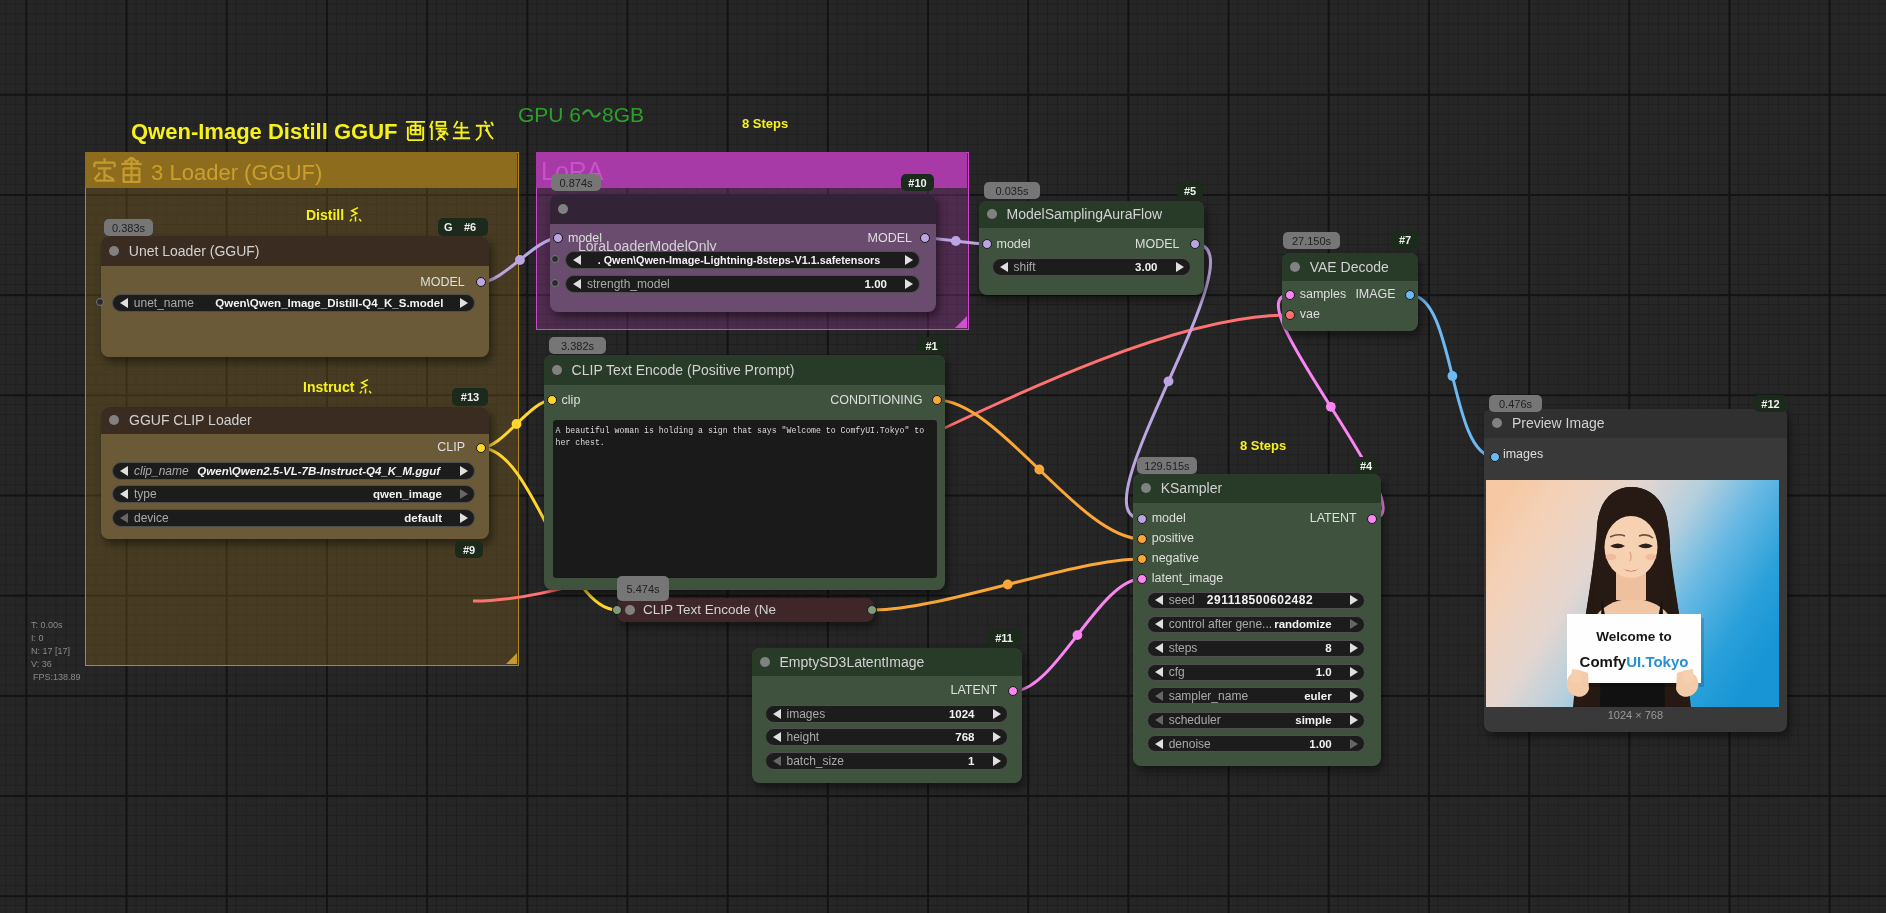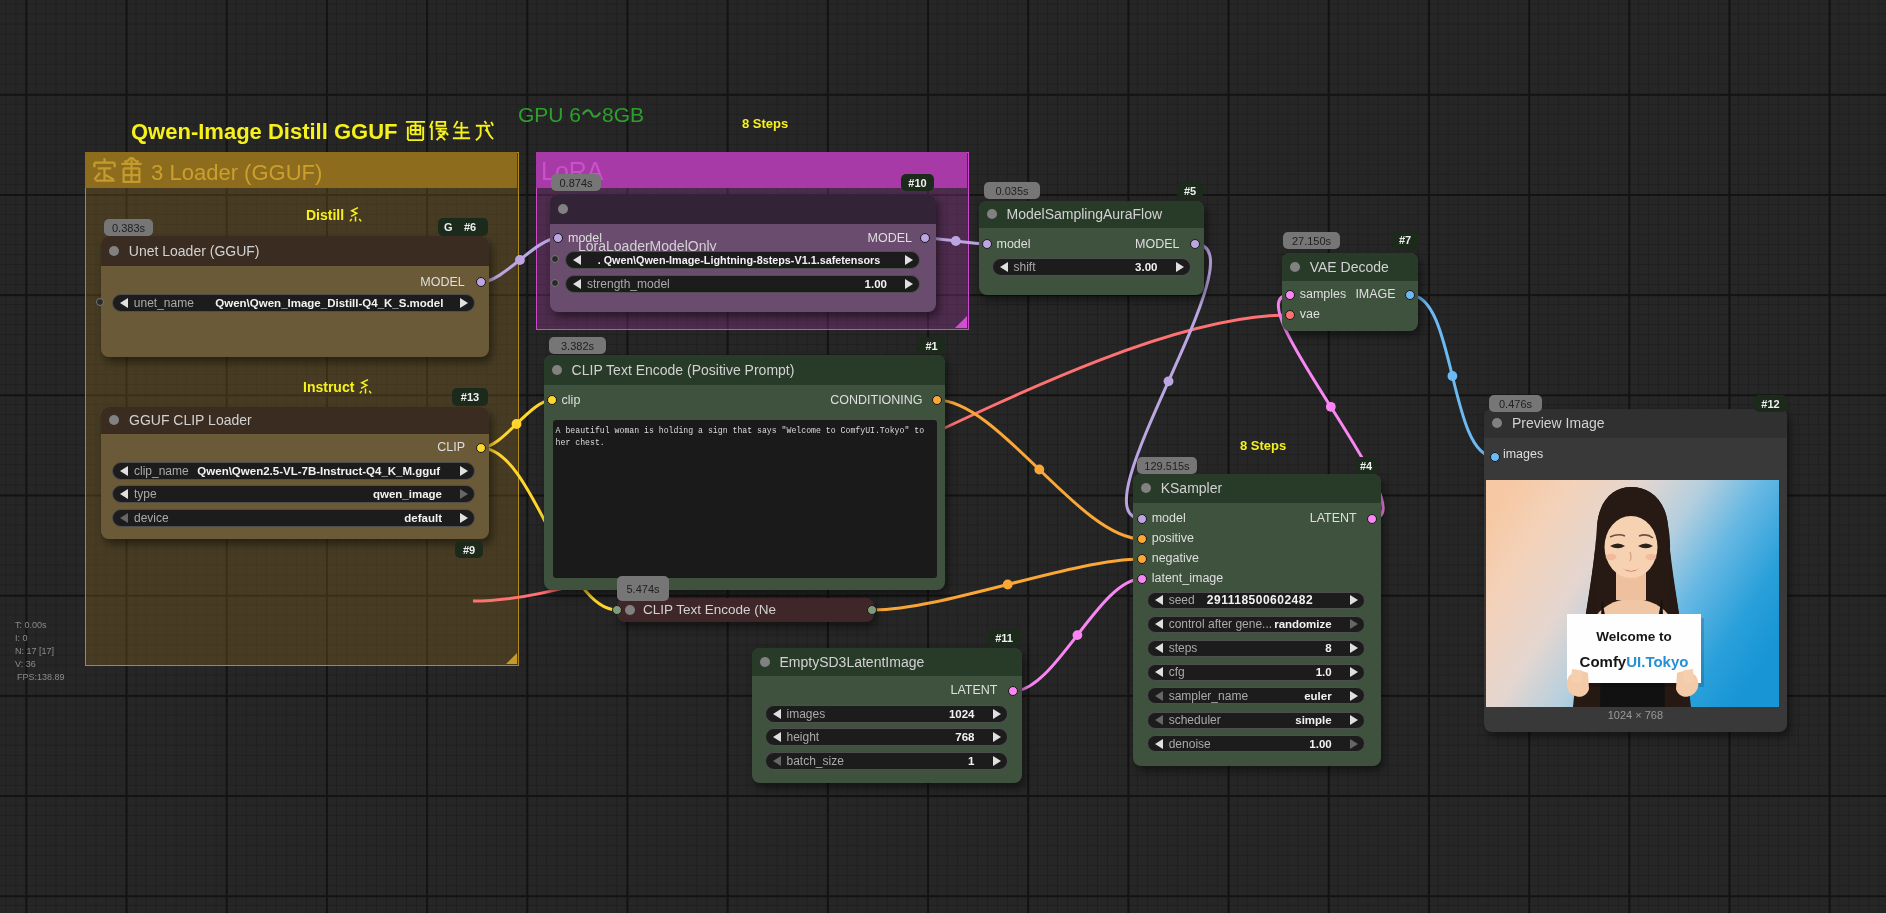--- a/index.html
+++ b/index.html
@@ -31,21 +31,21 @@
 .pvr{right:32px;text-align:right;}
 .pvc{left:50%;transform:translate(-50%,-50%);}
 .arl,.arr{position:absolute;top:50%;width:0;height:0;border-top:5px solid transparent;border-bottom:5px solid transparent;}
 .arl{left:7px;transform:translateY(-50%);border-right:8.5px solid #e0e0e0;}
 .arr{right:6px;transform:translateY(-50%);border-left:8.5px solid #e0e0e0;}
 .dim{opacity:0.38;}
 .badge{position:absolute;z-index:20;font-size:11px;border-radius:5px;white-space:nowrap;display:flex;align-items:center;justify-content:center;}
 .tb{background:#767676;color:#1f1f1f;}
 .ib{background:#1c2a1c;color:#efefef;font-weight:bold;}
 .ytxt{position:absolute;z-index:30;color:#f6f11c;font-weight:bold;white-space:nowrap;}
-.stats{position:absolute;z-index:30;color:#8b8b8b;font-size:9px;white-space:nowrap;}
+.stats{position:absolute;z-index:30;color:#8b8b8b;font-size:9px;white-space:nowrap;margin-left:16px;}
 .cjk{display:inline-block;vertical-align:-2px;}
 </style>
 </head>
 <body>
 <div id="c">
 
 <div class="grp" id="g1" style="left:85px;top:152px;width:432px;height:512px;background:rgba(144,110,30,0.32);border:1.5px solid #b08a1e;"></div>
 <div class="grp" id="g1t" style="left:85px;top:152px;width:432px;height:36px;background:#8d6c1d;"></div>
 <div class="grp" id="g2" style="left:536px;top:152px;width:431px;height:176px;background:rgba(170,60,170,0.30);border:1.5px solid #cf49cf;"></div>
 <div class="grp" id="g2t" style="left:536px;top:152px;width:431px;height:36px;background:#a83aa8;"></div>
@@ -97,21 +97,21 @@
     <div class="arr"></div>
   </div>
 </div>
 
 <div class="node" style="left:101px;top:407px;width:388px;height:132px;background:#6b5a37;">
   <div class="nhead" style="height:27px;background:#3b2c21;"></div>
   <div class="ndot" style="left:8px;top:8px;"></div>
   <div class="ntitle" style="left:28px;top:5px;">GGUF CLIP Loader</div>
   <div class="srt" style="right:24px;top:33px;">CLIP</div>
   <div class="sk" style="left:375px;top:36px;background:#ffd62c;"></div>
-  <div class="pill" style="left:11px;top:55px;width:363px;height:18px;">
+  <div class="pill" style="left:11px;top:55px;width:363px;height:18px;font-style:italic;">
     <div class="arl"></div>
         <div class="pl">clip_name</div>
     <div class="pv pvc" style="left:57%;">Qwen\Qwen2.5-VL-7B-Instruct-Q4_K_M.gguf</div>
     <div class="arr"></div>
   </div>
   <div class="pill" style="left:11px;top:78px;width:363px;height:18px;">
     <div class="arl"></div>
         <div class="pl">type</div>
     <div class="pv pvr">qwen_image</div>
     <div class="arr dim"></div>

